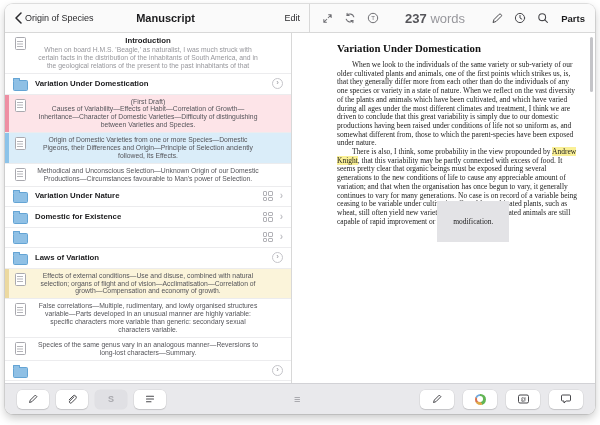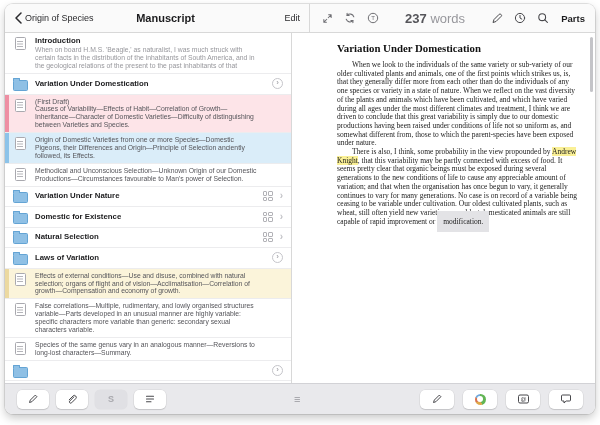--- a/index.html
+++ b/index.html
@@ -19,21 +19,21 @@
   .ticon{width:14px;height:14px;display:flex;align-items:center;justify-content:center;}
   .wordcount{margin:0 auto;font-size:13px;color:#97979c;white-space:nowrap;}
   .wordcount b{color:#55555a;font-weight:700;}
   .tb-done{font-size:9.5px;font-weight:700;color:#1c1c1e;margin-left:2px;}
   
   .main{flex:1;display:flex;min-height:0;}
   .sheetlist{width:286px;flex:none;border-right:1px solid #d8d8d8;background:#fff;overflow:hidden;}
   .row{display:flex;position:relative;border-bottom:1px solid #ececee;padding:3px 8px 3px 0;}
   .row .strip{position:absolute;left:0;top:0;bottom:0;width:4px;}
   .iconcol{width:30px;flex:none;display:flex;justify-content:center;padding-top:1px;}
-  .rowbody{flex:1;min-width:0;padding-right:22px;}
+  .rowbody{flex:1;min-width:0;padding-right:22px;text-align:center;}
   .item-title{font-size:7.8px;font-weight:700;color:#1c1c1e;line-height:10px;}
   .preview{font-size:6.8px;line-height:7.9px;color:#55555a;}
   .preview.light{color:#97979c;max-height:24px;overflow:hidden;}
   .row.folder{align-items:center;height:19.5px;padding:0 8px 0 0;}
   .row.folder .rowbody{display:flex;align-items:center;padding-right:0;}
   .accessory{margin-left:auto;display:flex;align-items:center;gap:7px;}
   .chev{font-size:10px;color:#c2c2c7;font-weight:700;line-height:1;}
   .circ-chev{width:11px;height:11px;border:1px solid #c5c5ca;border-radius:50%;display:flex;align-items:center;justify-content:center;
              font-size:8px;color:#aeaeb3;font-weight:700;line-height:1;padding-bottom:1px;box-sizing:border-box;}
   
@@ -48,21 +48,21 @@
   .folder-ic::before{content:"";position:absolute;top:-3px;left:-1px;width:5px;height:2px;background:#8fc0e5;
                      border:1px solid #64a4d4;border-bottom:none;border-radius:1px 1px 0 0;}
   .grid4{width:10px;height:10px;display:grid;grid-template-columns:1fr 1fr;grid-template-rows:1fr 1fr;gap:1px;}
   .grid4 i{border:1px solid #b2b2b7;border-radius:1px;}
   
   .editor{flex:1;position:relative;background:#fff;padding:9px 15px 0 45px;
           font-family:"Liberation Serif",serif;color:#1b1b1b;overflow:hidden;}
   .editor h1{font-size:10.8px;margin:0 0 7px 0;color:#111;font-weight:700;}
   .editor p{font-size:7.5px;line-height:8.7px;margin:0;text-indent:15px;}
   mark.hl-yellow{background:#faf096;color:inherit;padding:0;}
-  mark.hl-gray{background:#e3e3e6;color:inherit;padding:6px;}
+  mark.hl-gray{background:#e3e3e6;color:inherit;padding:16px;}
   .vscroll{position:absolute;top:4px;right:2px;width:3px;height:55px;border-radius:2px;background:#c4c4c8;}
   
   .bottombar{height:30px;flex:none;background:#e9e9ec;border-top:1px solid #d2d2d6;display:flex;align-items:center;
              padding:0 12px;position:relative;}
   .btn{width:32px;height:19px;background:#fff;border-radius:5px;display:flex;align-items:center;justify-content:center;
        box-shadow:0 0 0 .5px rgba(0,0,0,.08),0 1px 1px rgba(0,0,0,.12);color:#48484c;margin-right:7px;}
   .btn.disabled{background:#e0e0e4;color:#a8a8ad;box-shadow:0 0 0 .5px rgba(0,0,0,.04);}
   .btn .slabel{font-size:9px;font-weight:700;}
   .grip{position:absolute;left:289px;top:0;bottom:0;display:flex;align-items:center;color:#98989d;font-size:11px;}
   .right-group{margin-left:auto;display:flex;}
@@ -212,21 +212,20 @@
               <i></i>
             </span>
             <span class="chev">›</span>
           </div>
       </div>
 
       <div class="row folder">
         <div class="iconcol">
             <span class="folder-ic"></span>
           </div>
-        <div class="rowbody item-title">Natural Selection</div>
         <div class="accessory">
             <span class="grid4">
               <i></i>
               <i></i>
               <i></i>
               <i></i>
             </span>
             <span class="chev">›</span>
           </div>
       </div>

